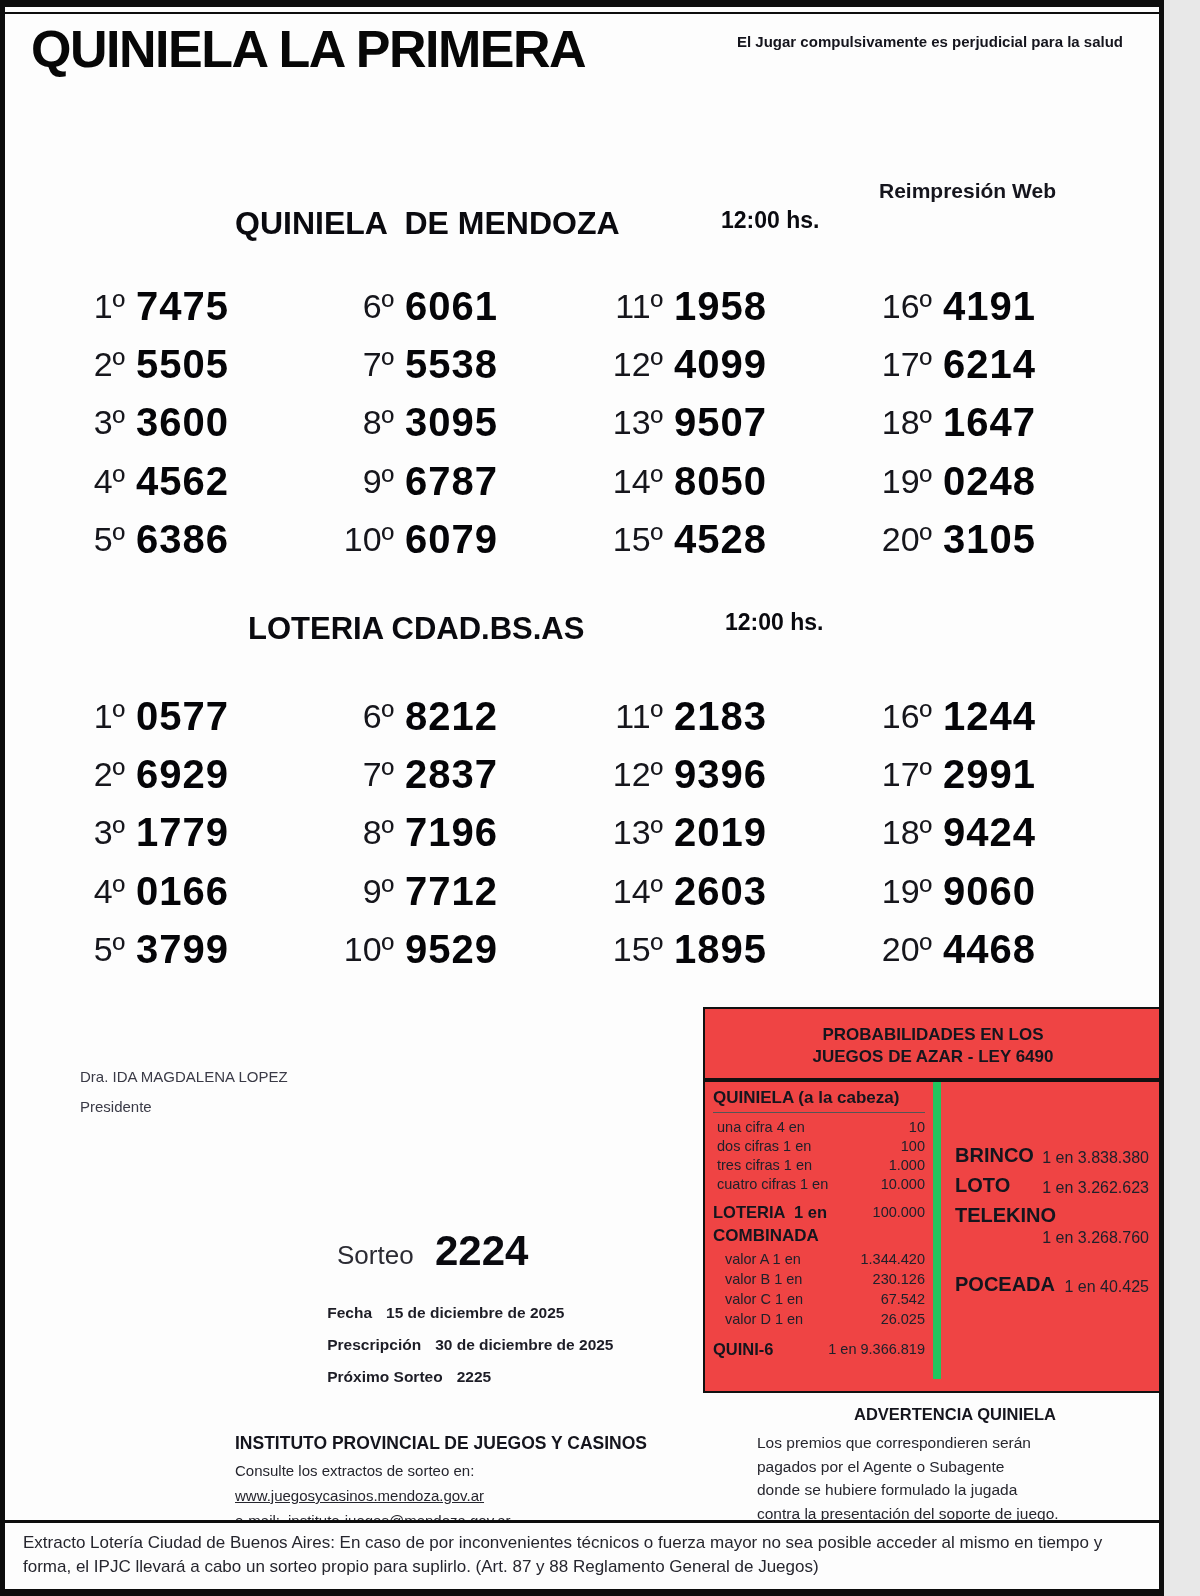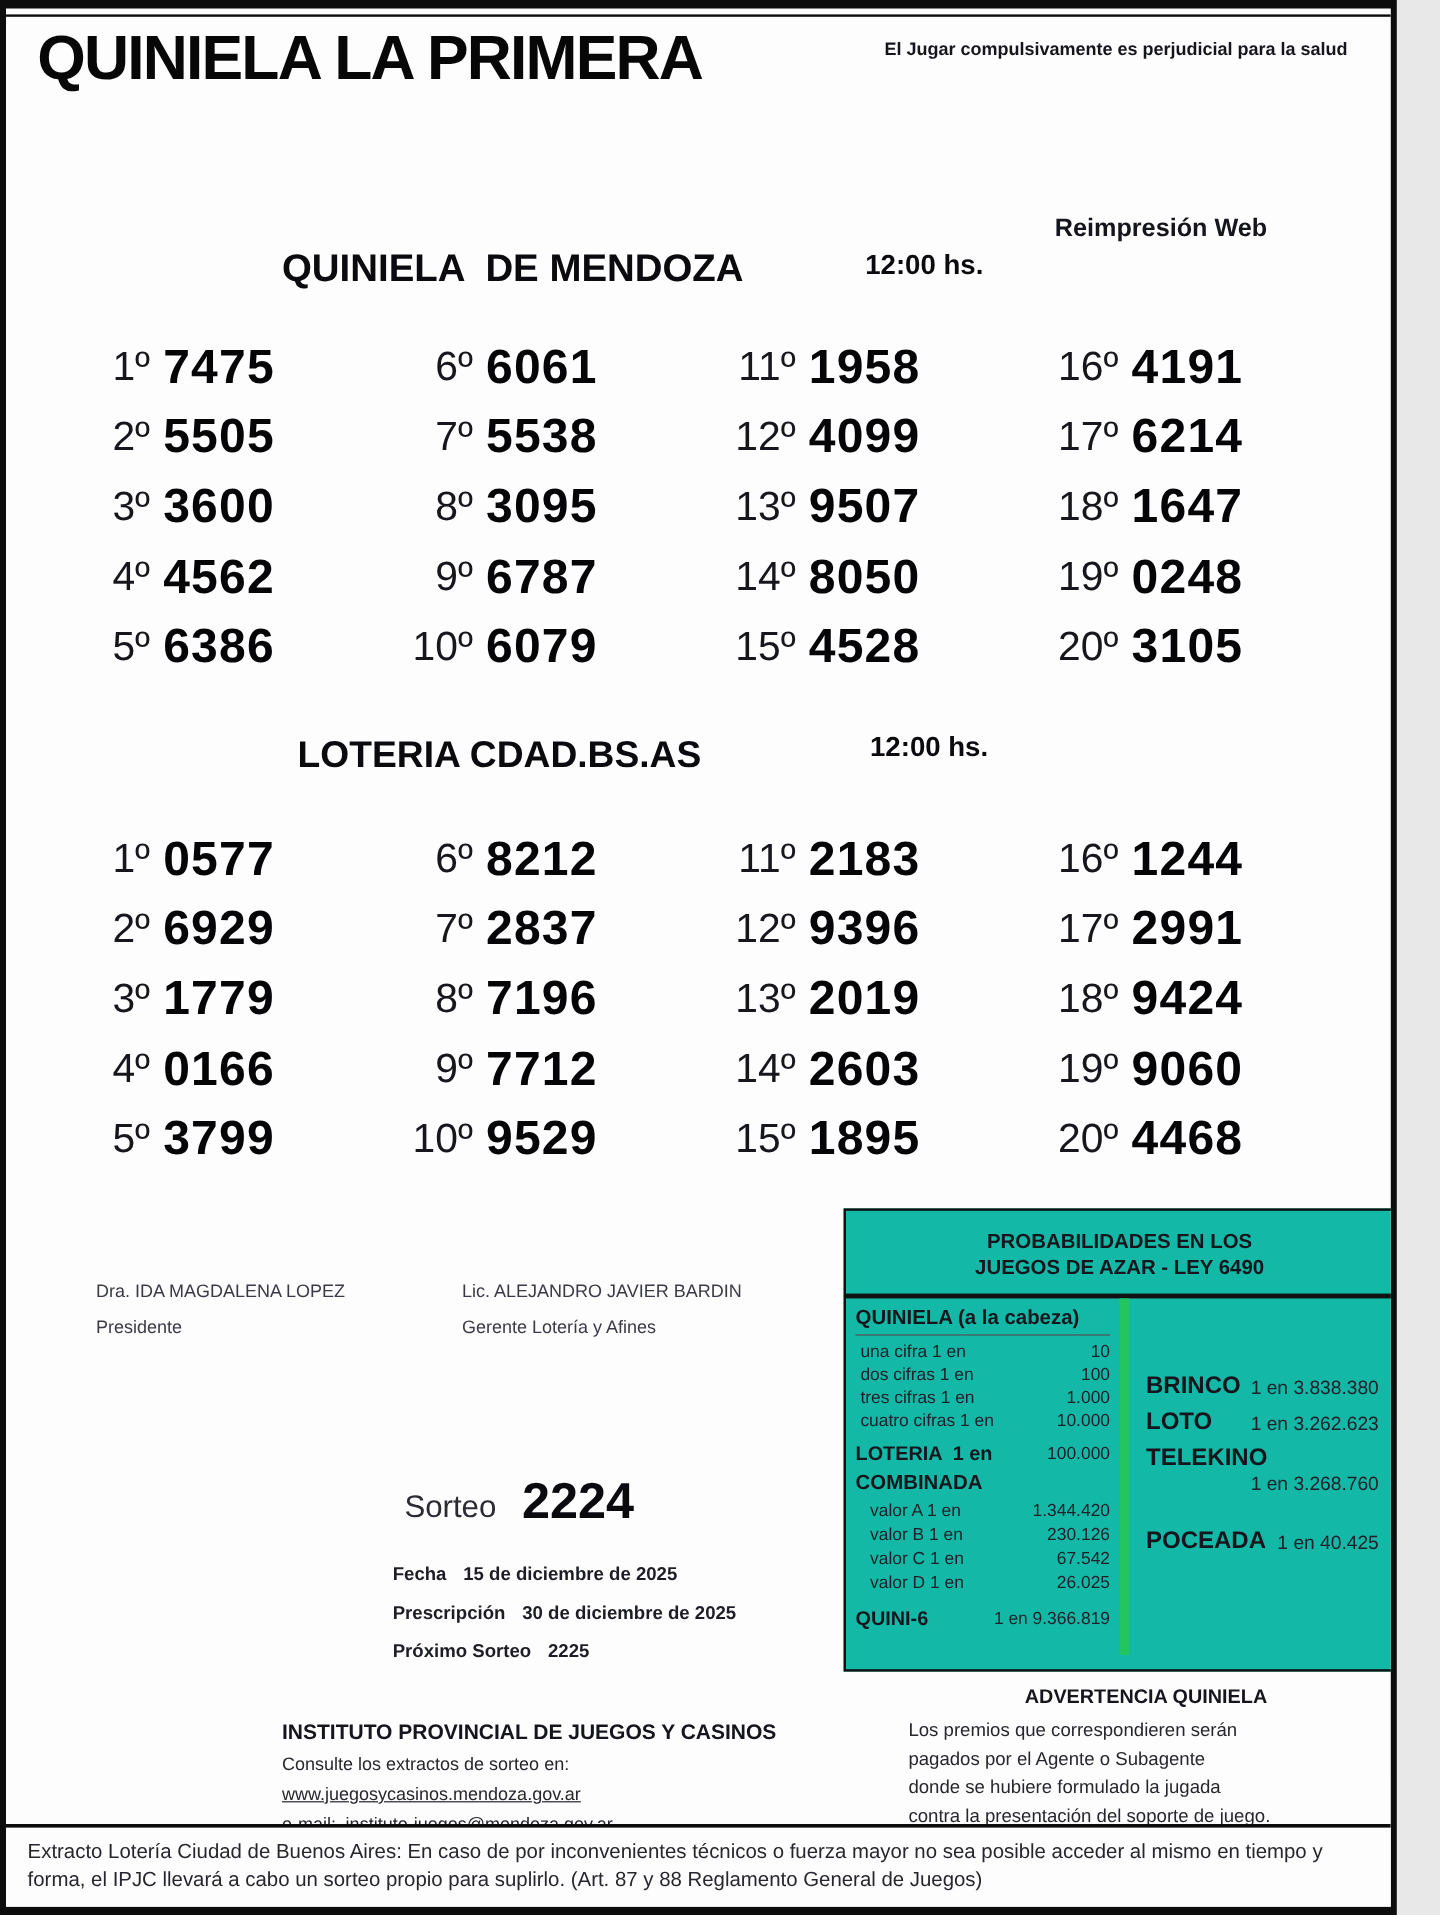--- a/index.html
+++ b/index.html
@@ -40,21 +40,21 @@
   .sorteo-label{left:332px;top:1233px;font-size:26px;color:#2b2b33;}
   .sorteo-number{left:430px;top:1220px;font-size:42px;font-weight:bold;color:#0a0a0f;}
   .srow{font-size:15.5px;color:#1d1d26;font-weight:bold;white-space:pre;}
   .srow-fecha{left:305px;top:1279px;}
   .srow-presc{left:305px;top:1311px;}
   .srow-prox{left:305px;top:1343px;}
   .srow .sval{margin-left:14px;}
 
   .prob-box{
     left:698px;top:1000px;width:460px;height:386px;box-sizing:border-box;
-    border:2px solid #111;background:#14b8a6;
+    border:2px solid #111;background:#ef4444;
   }
   .prob-title{border-bottom:4px solid #111;padding:15px 6px 10px;text-align:center;
     font-size:17px;font-weight:bold;line-height:22px;color:#15151d;}
   .prob-body{display:flex;align-items:stretch;height:calc(100% - 85px);}
   .prob-left{width:236px;box-sizing:border-box;border-right:8px solid #22c55e;padding:6px 8px 0 8px;flex:none;}
   .q-header{font-size:17px;font-weight:bold;color:#15151d;padding-bottom:4px;border-bottom:1px solid #555;margin-bottom:5px;}
   .prow{display:flex;justify-content:space-between;font-size:14.5px;color:#20202a;line-height:19px;}
   .q-rows .prow .plabel{padding-left:4px;}
   .loteria-row{margin-top:9px;}
   .loteria-row .plabel,.quini-row .plabel{font-size:16.5px;font-weight:bold;color:#15151d;white-space:pre;}
@@ -301,24 +301,20 @@
       <div class="res">
         <span class="pos">20º</span>
         <span class="num">4468</span>
       </div>
     </div>
 
   <div class="abs sig sig-0">
     <div class="name">Dra. IDA MAGDALENA LOPEZ</div>
     <div class="role">Presidente</div>
   </div>
-  <div class="abs sig sig-1">
-    <div class="name">Lic. ALEJANDRO JAVIER BARDIN</div>
-    <div class="role">Gerente Lotería y Afines</div>
-  </div>
 
   <div class="abs sorteo-label">Sorteo</div>
   <div class="abs sorteo-number">2224</div>
   <div class="abs srow srow-fecha">
     <span>Fecha</span><span class="sval">15 de diciembre de 2025</span>
   </div>
   <div class="abs srow srow-presc">
     <span>Prescripción</span><span class="sval">30 de diciembre de 2025</span>
   </div>
   <div class="abs srow srow-prox">
@@ -329,21 +325,21 @@
     <div class="prob-title">
       <div>PROBABILIDADES EN LOS</div>
       <div>JUEGOS DE AZAR - LEY 6490</div>
     </div>
     <div class="prob-body">
       <div class="prob-left">
         <div class="q-header">QUINIELA (a la cabeza)</div>
         <div class="q-rows">
 
             <div class="prow">
-              <span class="plabel">una cifra  1 en</span>
+              <span class="plabel">una cifra  4 en</span>
               <span class="pval">10</span>
             </div>
 
             <div class="prow">
               <span class="plabel">dos cifras 1 en</span>
               <span class="pval">100</span>
             </div>
 
             <div class="prow">
               <span class="plabel">tres cifras 1 en</span>

